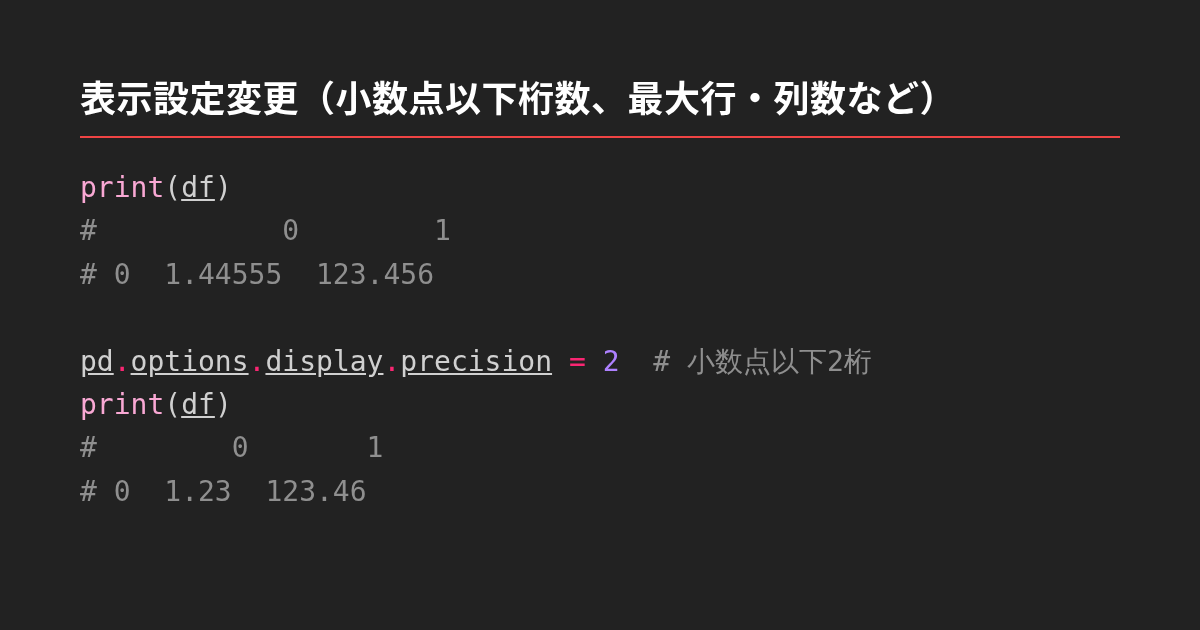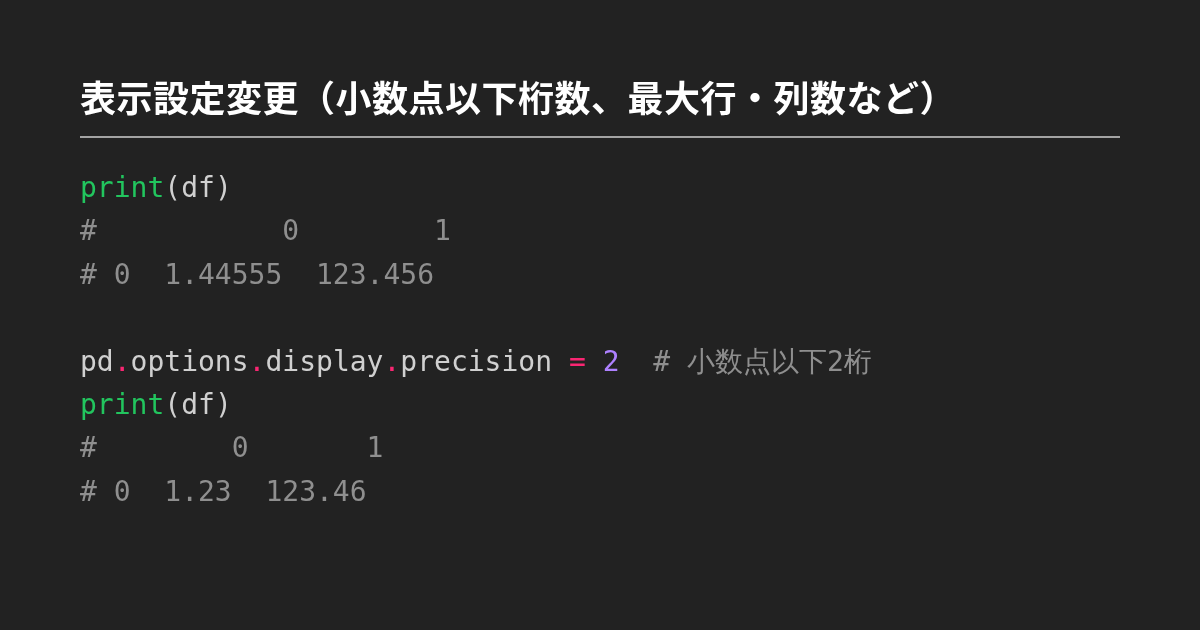--- a/index.html
+++ b/index.html
@@ -12,33 +12,33 @@
   body {
     font-family: "Hiragino Kaku Gothic ProN", "Noto Sans CJK JP", "Yu Gothic", Meiryo, sans-serif;
     color: #ffffff;
     padding: 70px 80px 0 80px;
   }
   .title {
     font-size: 36px;
     font-weight: 700;
     letter-spacing: 0.5px;
     padding-bottom: 14px;
-    border-bottom: 2px solid #a3a3a3;
+    border-bottom: 2px solid #ef4444;
     margin-bottom: 28px;
   }
   pre.code {
     font-family: "SFMono-Regular", "Menlo", "Consolas", "DejaVu Sans Mono", monospace;
     font-size: 28px;
     line-height: 1.55;
     white-space: pre;
     color: #d0d0d0;
   }
-  .tok-fn      { color: #22c55e; }   
+  .tok-fn      { color: #f9a8d4; }   
   .tok-paren   { color: #d0d0d0; }
-  .tok-ident   { color: #d0d0d0; }
+  .tok-ident   { color: #d0d0d0; text-decoration: underline; }
   .tok-dot     { color: #f92672; }   
   .tok-op      { color: #f92672; }
   .tok-num     { color: #ae81ff; }   
   .tok-comment { color: #8f8f8f; text-align: right; }   
 </style>
 </head>
 <body>
 
 <h1 class="title">表示設定変更（小数点以下桁数、最大行・列数など）</h1>
 

